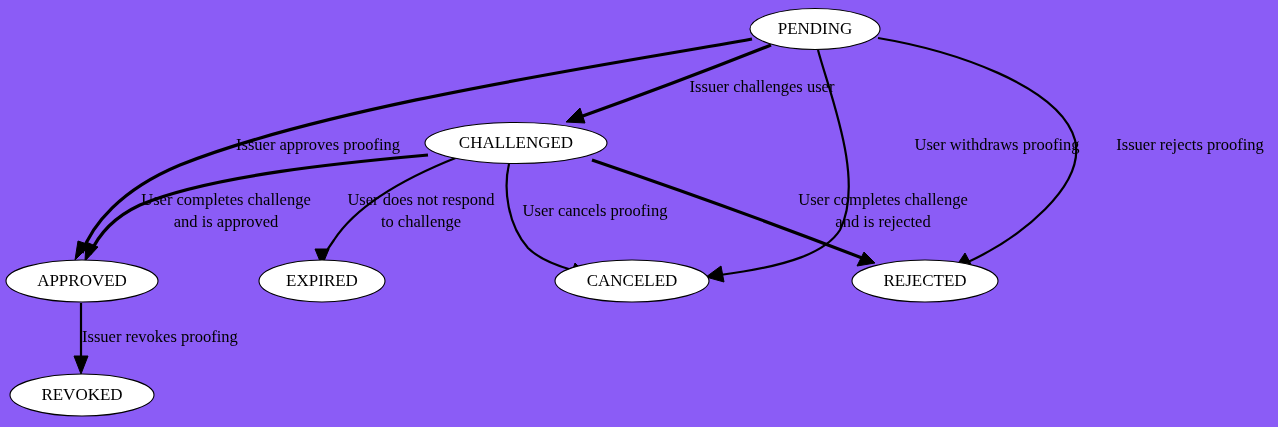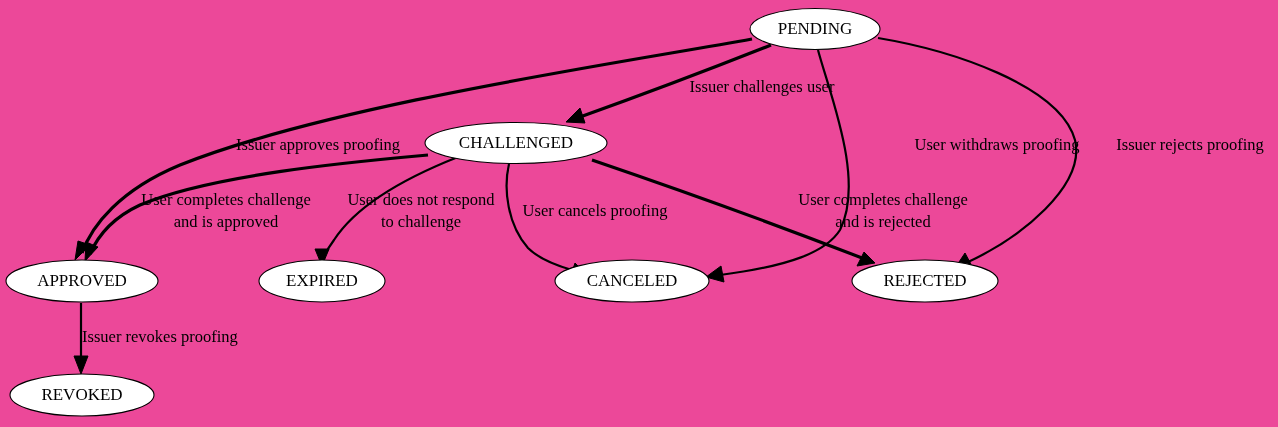--- a/index.html
+++ b/index.html
@@ -8,21 +8,21 @@
     padding: 0;
     background: #ffffff;
   }
   body {
     font-family: "Liberation Serif", "DejaVu Serif", serif;
   }
   #diagram-canvas {
     position: relative;
     width: 1278px;
     height: 427px;
-    background: #ec4899;
+    background: #8b5cf6;
     overflow: hidden;
   }
   #graph-svg {
     position: absolute;
     top: 0;
     left: 0;
     width: 1278px;
     height: 427px;
   }
   .node-ellipse {

